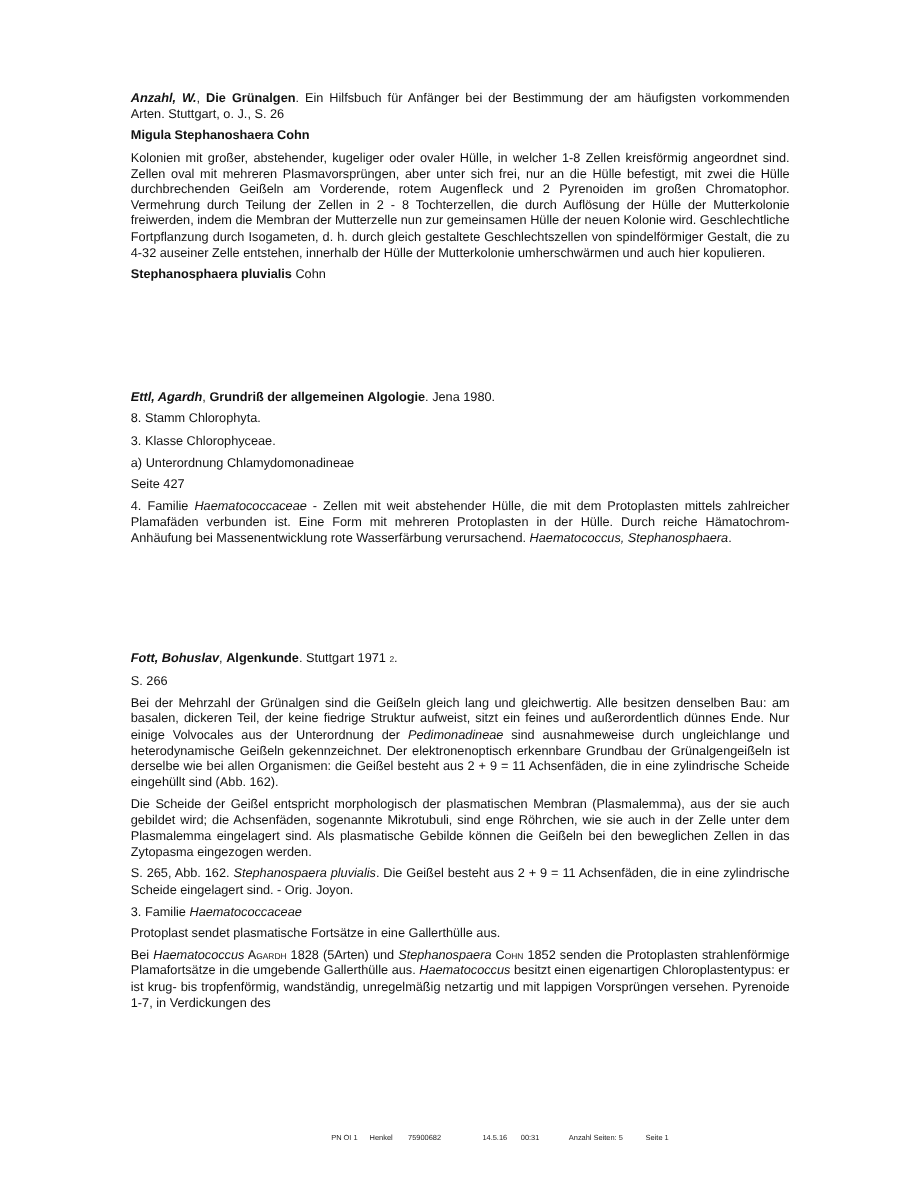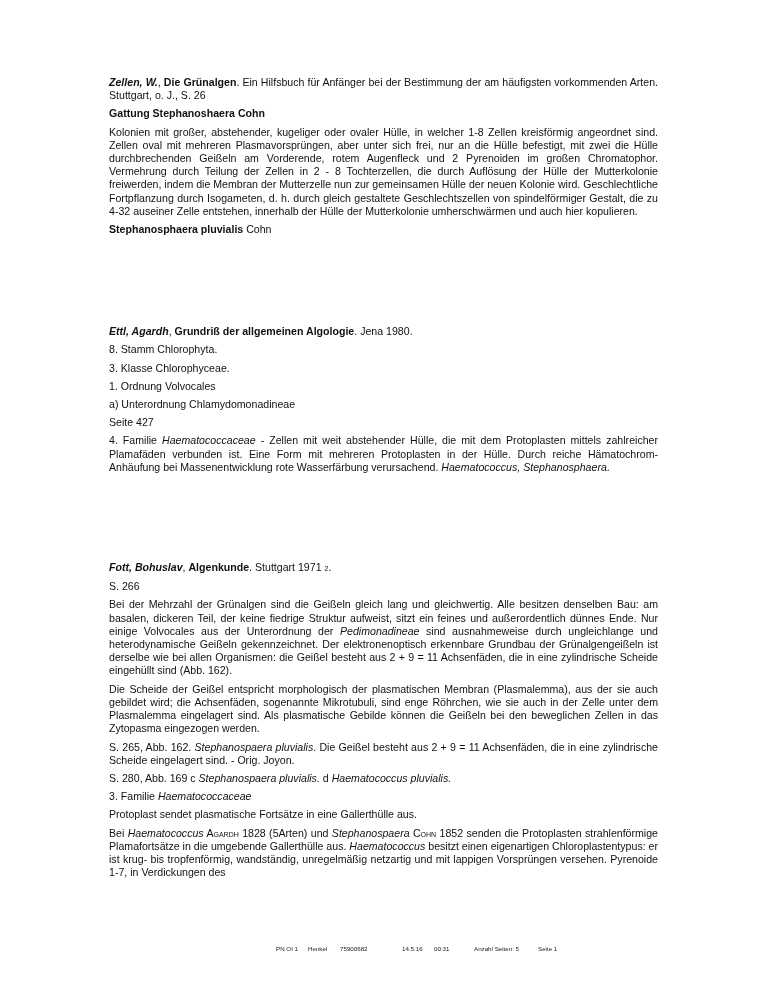--- a/index.html
+++ b/index.html
@@ -15,43 +15,41 @@
   .sc { font-variant: small-caps; }
   .sub { font-size: 7px; }
   .footer { position: absolute; top: 945px; left: 0; width: 768px; font-size: 6.2px; color: #222; }
   .footer span { position: absolute; white-space: nowrap; }
 </style>
 </head>
 <body>
 
 <div class="page">
 
-  <p class="p"><b><i>Zellen, W.</i></b><span>, </span><b>Die Grünalgen</b><span>. Ein Hilfsbuch für Anfänger bei der Bestimmung der am häufigsten vorkommenden Arten. Stuttgart, o. J., S. 26</span></p>
-  <p class="p l"><b>Gattung Stephanoshaera Cohn</b></p>
+  <p class="p"><b><i>Anzahl, W.</i></b><span>, </span><b>Die Grünalgen</b><span>. Ein Hilfsbuch für Anfänger bei der Bestimmung der am häufigsten vorkommenden Arten. Stuttgart, o. J., S. 26</span></p>
+  <p class="p l"><b>Migula Stephanoshaera Cohn</b></p>
   <p class="p">Kolonien mit großer, abstehender, kugeliger oder ovaler Hülle, in welcher 1-8 Zellen kreisförmig angeordnet sind. Zellen oval mit mehreren Plasmavorsprüngen, aber unter sich frei, nur an die Hülle befestigt, mit zwei die Hülle durchbrechenden Geißeln am Vorderende, rotem Augenfleck und 2 Pyrenoiden im großen Chromatophor. Vermehrung durch Teilung der Zellen in 2 - 8 Tochterzellen, die durch Auflösung der Hülle der Mutterkolonie freiwerden, indem die Membran der Mutterzelle nun zur gemeinsamen Hülle der neuen Kolonie wird. Geschlechtliche Fortpflanzung durch Isogameten, d. h. durch gleich gestaltete Geschlechtszellen von spindelförmiger Gestalt, die zu 4-32 auseiner Zelle entstehen, innerhalb der Hülle der Mutterkolonie umherschwärmen und auch hier kopulieren.</p>
   <p class="p l"><b>Stephanosphaera pluvialis</b><span> Cohn</span></p>
 
   <div class="gap1"></div>
 
   <p class="p l"><b><i>Ettl, Agardh</i></b><span>, </span><b>Grundriß der allgemeinen Algologie</b><span>. Jena 1980.</span></p>
   <p class="p l">8. Stamm Chlorophyta.</p>
   <p class="p l">3. Klasse Chlorophyceae.</p>
-  <p class="p l">1. Ordnung Volvocales</p>
   <p class="p l">a) Unterordnung Chlamydomonadineae</p>
   <p class="p l">Seite 427</p>
   <p class="p"><span>4. Familie </span><i>Haematococcaceae</i><span> - Zellen mit weit abstehender Hülle, die mit dem Protoplasten mittels zahlreicher Plamafäden verbunden ist. Eine Form mit mehreren Protoplasten in der Hülle. Durch reiche Hämatochrom-Anhäufung bei Massenentwicklung rote Wasserfärbung verursachend. </span><i>Haematococcus, Stephanosphaera</i><span>.</span></p>
 
   <div class="gap2"></div>
 
   <p class="p l"><b><i>Fott, Bohuslav</i></b><span>, </span><b>Algenkunde</b><span>. Stuttgart 1971 </span><span class="sub">2</span><span>.</span></p>
   <p class="p l">S. 266</p>
   <p class="p"><span>Bei der Mehrzahl der Grünalgen sind die Geißeln gleich lang und gleichwertig. Alle besitzen denselben Bau: am basalen, dickeren Teil, der keine fiedrige Struktur aufweist, sitzt ein feines und außerordentlich dünnes Ende. Nur einige Volvocales aus der Unterordnung der </span><i>Pedimonadineae</i><span> sind ausnahmeweise durch ungleichlange und heterodynamische Geißeln gekennzeichnet.  Der elektronenoptisch erkennbare Grundbau der Grünalgengeißeln ist derselbe wie bei allen Organismen: die Geißel besteht aus 2 + 9 = 11 Achsenfäden, die in eine zylindrische Scheide eingehüllt sind (Abb. 162).</span></p>
   <p class="p">Die Scheide der Geißel entspricht morphologisch der plasmatischen Membran (Plasmalemma), aus der sie auch gebildet wird; die Achsenfäden, sogenannte Mikrotubuli, sind enge Röhrchen, wie sie auch in der Zelle unter dem Plasmalemma eingelagert sind. Als plasmatische Gebilde können die Geißeln bei den beweglichen Zellen in das Zytopasma eingezogen werden.</p>
   <p class="p"><span>S. 265, Abb. 162. </span><i>Stephanospaera pluvialis</i><span>. Die Geißel besteht aus 2 + 9 = 11 Achsenfäden, die in eine zylindrische Scheide eingelagert sind. - Orig. Joyon.</span></p>
-  <p class="p l"><span>S. 280, Abb. 169 c </span><i>Stephanospaera pluvialis.</i><span> d </span><i>Haematococcus pluvialis.</i></p>
   <p class="p l"><span>3. Familie </span><i>Haematococcaceae</i></p>
   <p class="p l">Protoplast sendet plasmatische Fortsätze in eine Gallerthülle aus.</p>
   <p class="p"><span>Bei </span><i>Haematococcus</i><span class="sc"> Agardh</span><span> 1828 (5Arten) und </span><i>Stephanospaera</i><span class="sc"> Cohn</span><span> 1852 senden die Protoplasten strahlenförmige Plamafortsätze in die umgebende Gallerthülle aus. </span><i>Haematococcus</i><span> besitzt einen eigenartigen Chloroplastentypus: er ist krug- bis tropfenförmig, wandständig, unregelmäßig netzartig und mit lappigen Vorsprüngen versehen. Pyrenoide 1-7, in Verdickungen des</span></p>
 </div>
 
 <div class="footer">
   <span style="left:276px">PN OI 1</span>
   <span style="left:308px">Henkel</span>
   <span style="left:340px">75900682</span>
   <span style="left:402px">14.5.16</span>

